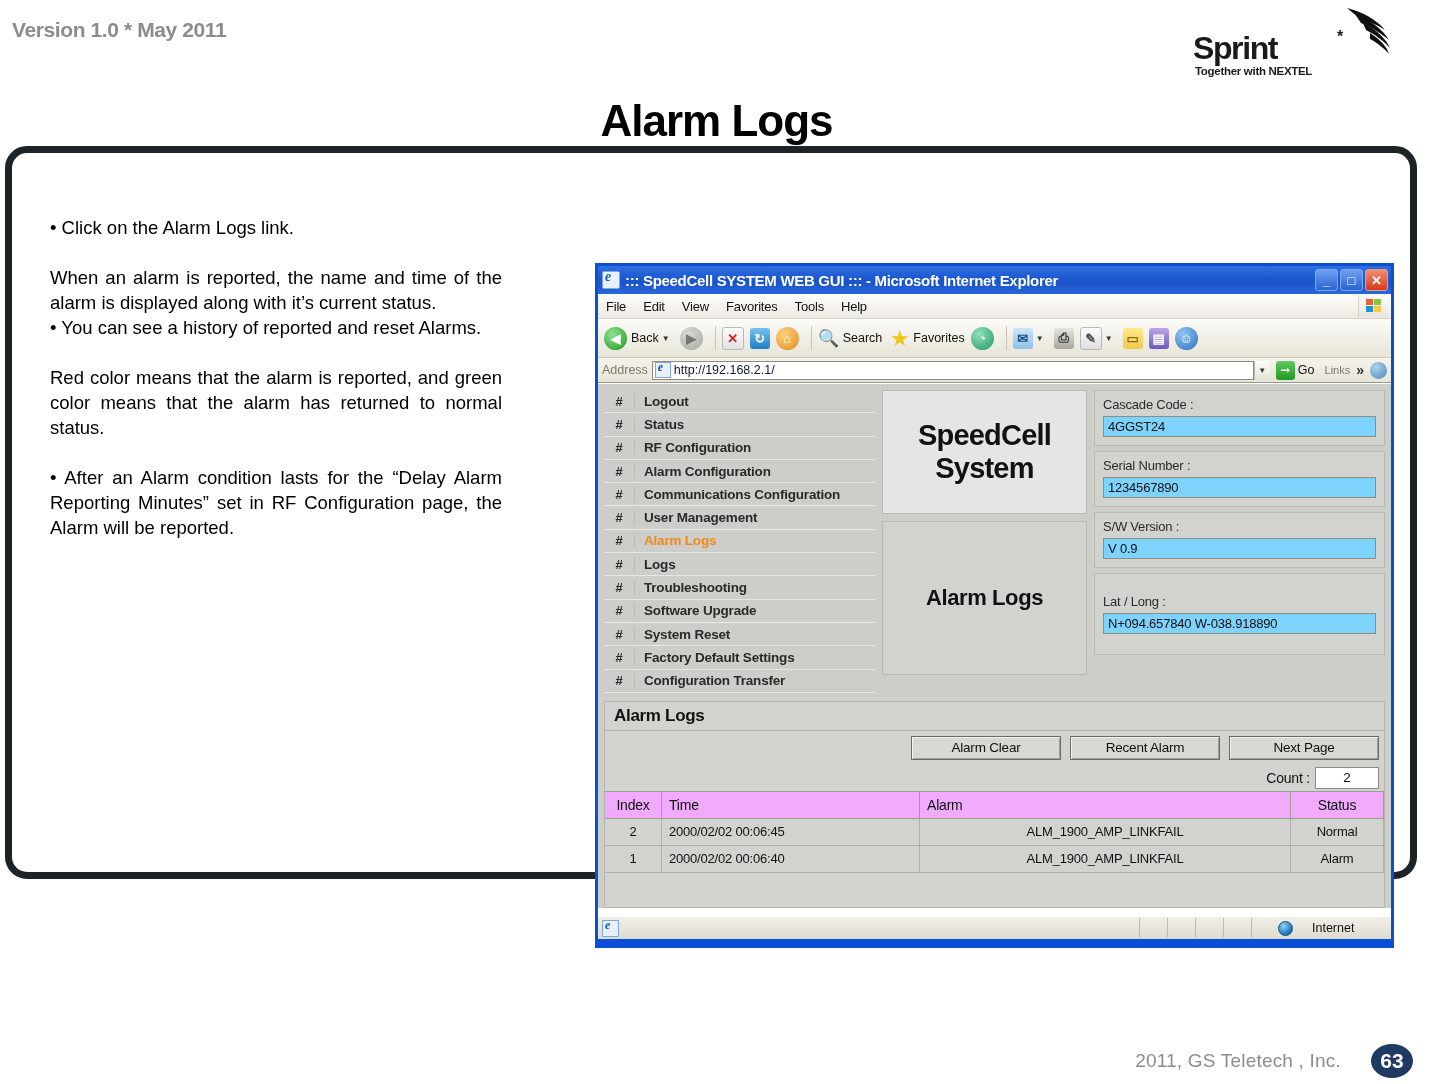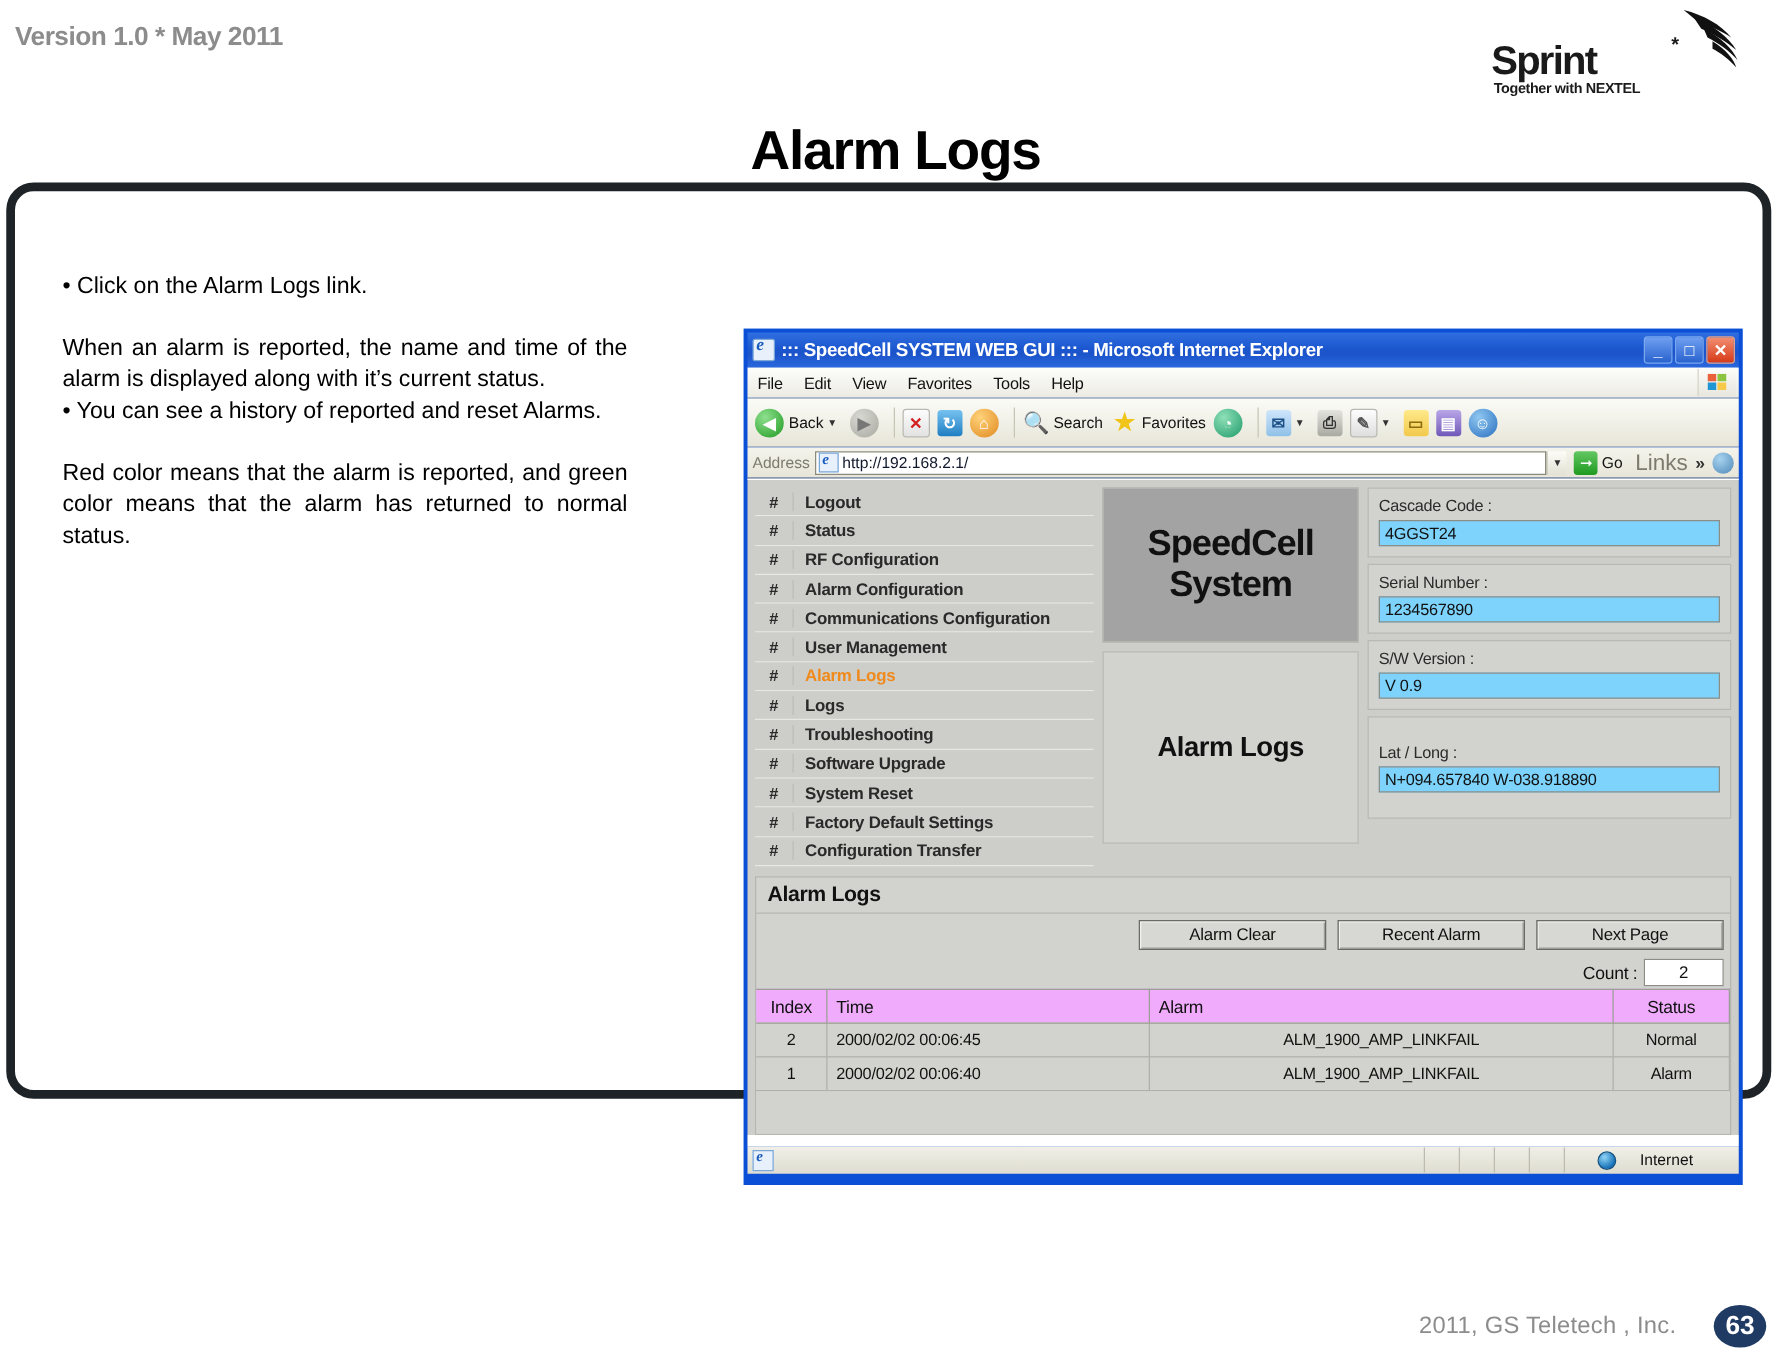--- a/index.html
+++ b/index.html
@@ -132,21 +132,21 @@
     border-left:1px solid #b9b7a8;display:flex;align-items:center;justify-content:center;
     font-size:8px;color:#333;flex:none;
   }
   #go-btn{display:flex;align-items:center;margin:0 6px;font-size:12.5px;color:#111;}
   #go-arrow{
     width:19px;height:19px;border-radius:3px;
     background:linear-gradient(to bottom,#63c763,#1f9a1f);
     display:flex;align-items:center;justify-content:center;color:#fff;font-size:12px;
     margin-right:3px;flex:none;
   }
-  #links-label{font-size:18px;color:#7d7b6d;margin-left:4px;}
+  #links-label{font-size:11px;color:#7d7b6d;margin-left:4px;}
   #chev-links{font-size:14px;color:#333;font-weight:bold;margin:0 6px;}
   
   #page-body{
     background:#cdcdc9;height:532px;position:relative;overflow:hidden;
     border-top:1px solid #ffffff;
   }
   #top-region{display:flex;padding:6px 6px 0 6px;}
   
   #nav-panel{width:271px;flex:none;}
   .nav-row{
@@ -161,21 +161,21 @@
     flex:1;font-size:13.5px;font-weight:bold;color:#2a2a2a;
     padding-left:9px;letter-spacing:-0.2px;white-space:nowrap;
   }
   .nav-row.active .nav-label{color:#f08a1c;}
   
   #center-panel{
     width:205px;flex:none;margin-left:7px;
     display:flex;flex-direction:column;gap:7px;
   }
   #brand-box{
-    height:122px;border:1px solid #b9b9b4;background:#a3a3a3;
+    height:122px;border:1px solid #b9b9b4;background:#e5e5e5;
     display:flex;flex-direction:column;align-items:center;justify-content:center;
   }
   .brand-line{font-size:29px;font-weight:bold;color:#111;letter-spacing:-0.8px;line-height:33px;}
   #section-box{
     height:152px;border:1px solid #b9b9b4;background:#d2d2ce;
     display:flex;align-items:center;justify-content:center;
   }
   #section-title{font-size:22px;font-weight:bold;color:#111;letter-spacing:-0.4px;}
   
   #info-panel{flex:1;margin-left:7px;display:flex;flex-direction:column;gap:5px;}
@@ -294,20 +294,21 @@
 <div id="content-frame">
 
   <div id="bullet-block">
     <p>• Click on the Alarm Logs link.</p>
     <div class="spacer"></div>
     <p>When an alarm is reported, the name and time of the alarm is displayed along with it’s current status.</p>
     <p>• You can see a history of reported and reset Alarms.</p>
     <div class="spacer"></div>
     <p>Red color means that the alarm is reported, and green color means that the alarm has returned to normal status.</p>
     <div class="spacer"></div>
+    <p>• After an Alarm condition lasts for the “Delay Alarm Reporting Minutes” set in RF Configuration page, the Alarm will be reported.</p>
   </div>
 
   <div id="browser-window">
 
     <div id="titlebar">
       <div id="titlebar-icon"></div>
       <div id="titlebar-text">::: SpeedCell SYSTEM WEB GUI ::: - Microsoft Internet Explorer</div>
       <div id="window-buttons">
         <div class="winbtn min">_</div>
         <div class="winbtn max">□</div>

